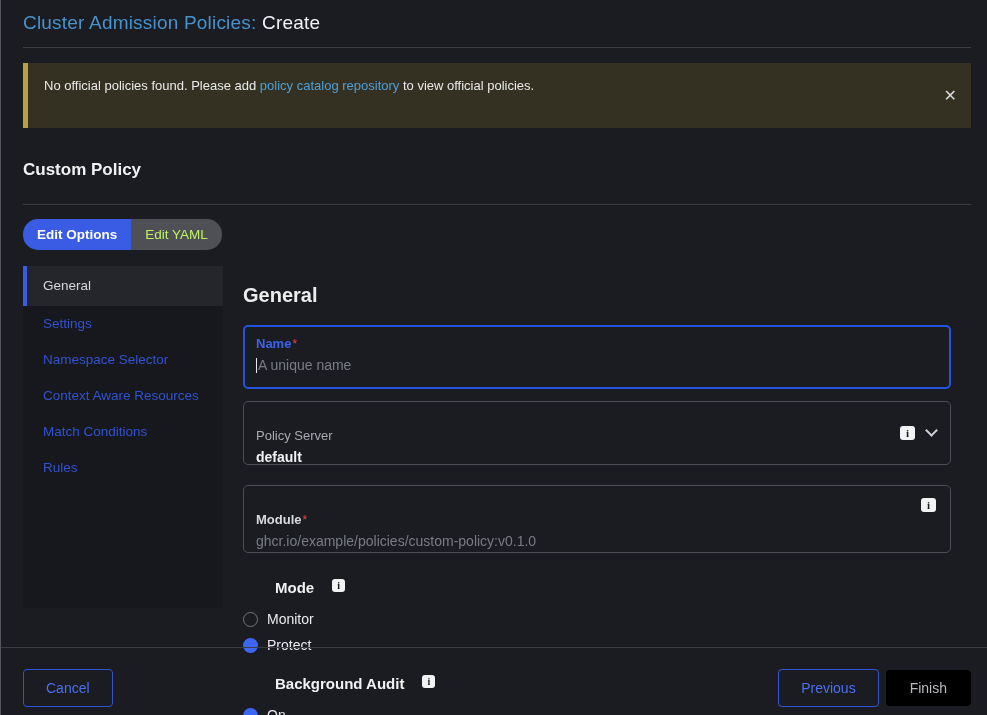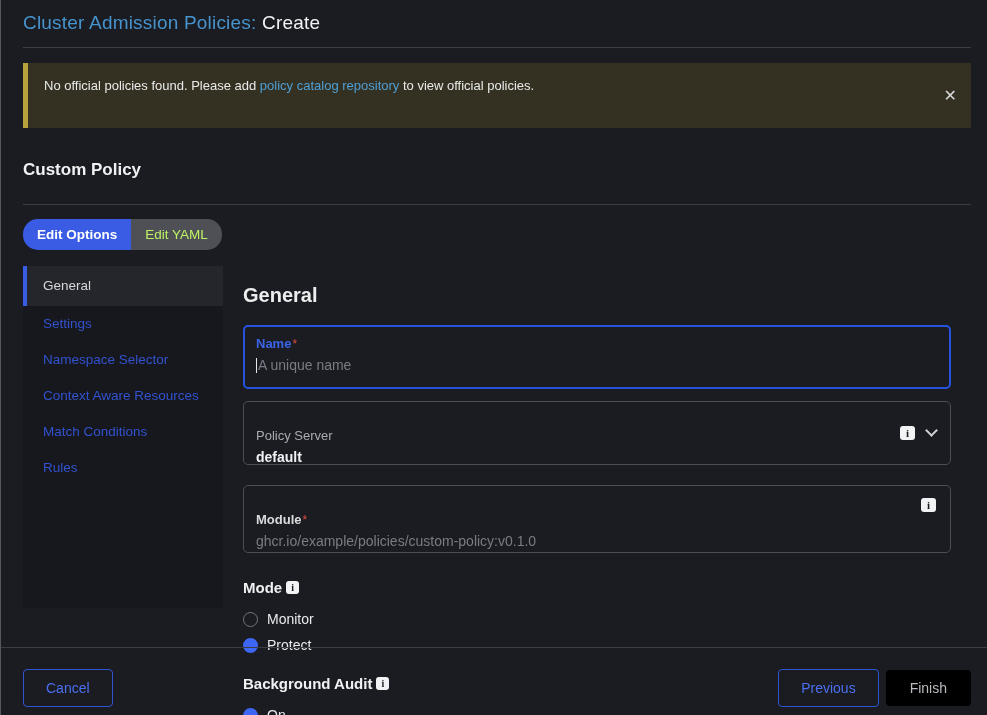--- a/index.html
+++ b/index.html
@@ -81,21 +81,21 @@
   .field .icon-right { position:absolute; right:14px; top:12px; }
   .field .icons-center { position:absolute; right:14px; top:50%; transform:translateY(-50%); display:flex; align-items:center; gap:12px; }
   .chevron {
     width:9px; height:9px; border-right:2px solid #cfd0d4; border-bottom:2px solid #cfd0d4;
     transform:rotate(45deg); margin-top:-5px;
   }
 
   .module-field { margin-top:20px; height:68px; }
 
   .radio-section { margin-top:26px; }
-  .group-label { display:flex; align-items:center; font-size:15px; font-weight:bold; color:#f0f1f2; gap:4px; }
+  .group-label { display:flex; font-size:15px; font-weight:bold; color:#f0f1f2; gap:18px;margin-left:32px; }
   .radio-list { margin-top:15px; }
   .radio-row { display:flex; align-items:center; gap:9px; margin-bottom:10px; cursor:pointer; }
   .radio { width:15px; height:15px; border-radius:50%; flex-shrink:0; }
   .radio.off { border:1px solid #73757b; background:transparent; }
   .radio.on { background:#3d66f5; border:none; }
   .radio-label { font-size:14px; color:#e9eaec; }
 
   
   .footer {
     position:absolute; left:0; right:0; top:647px; height:80px;

